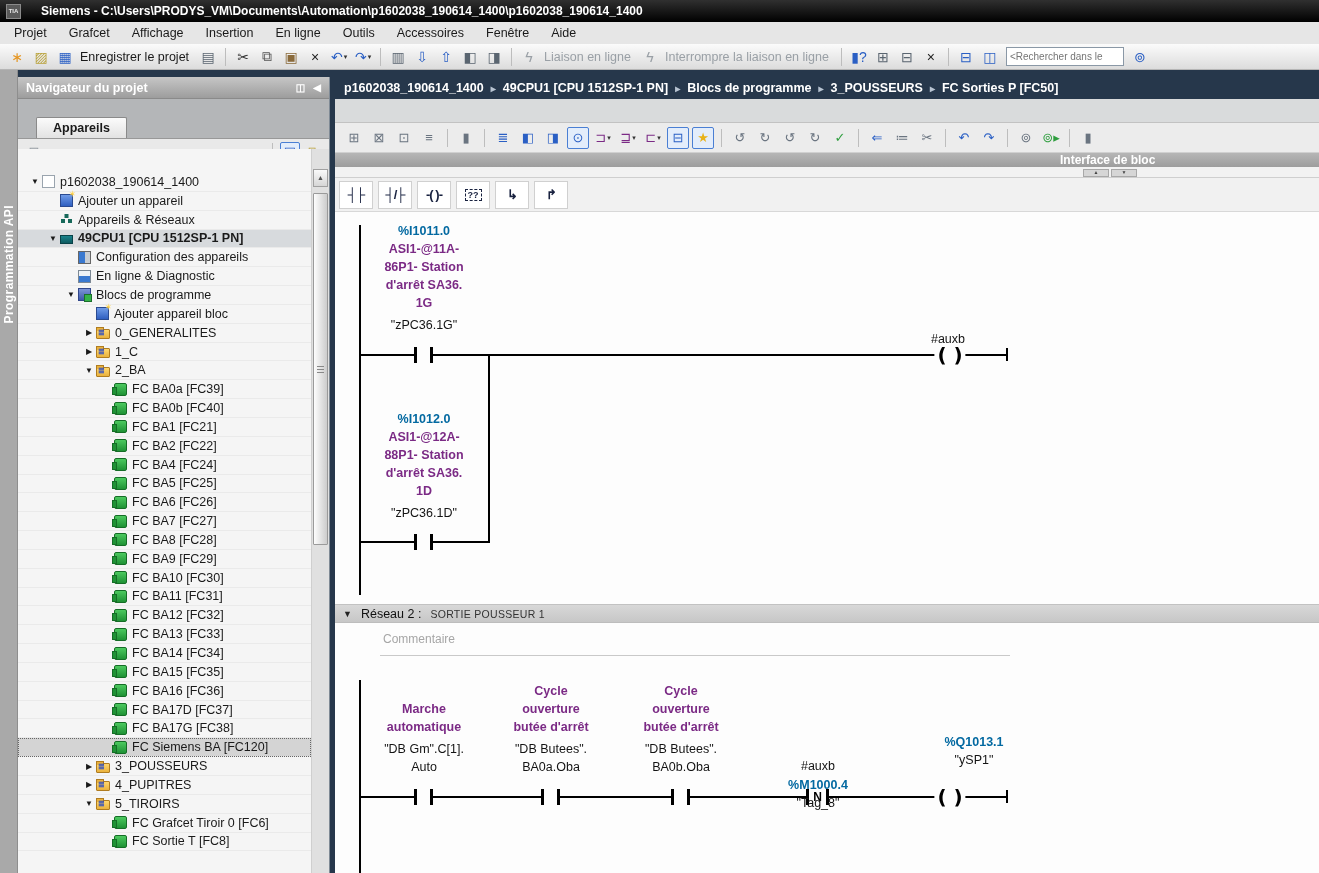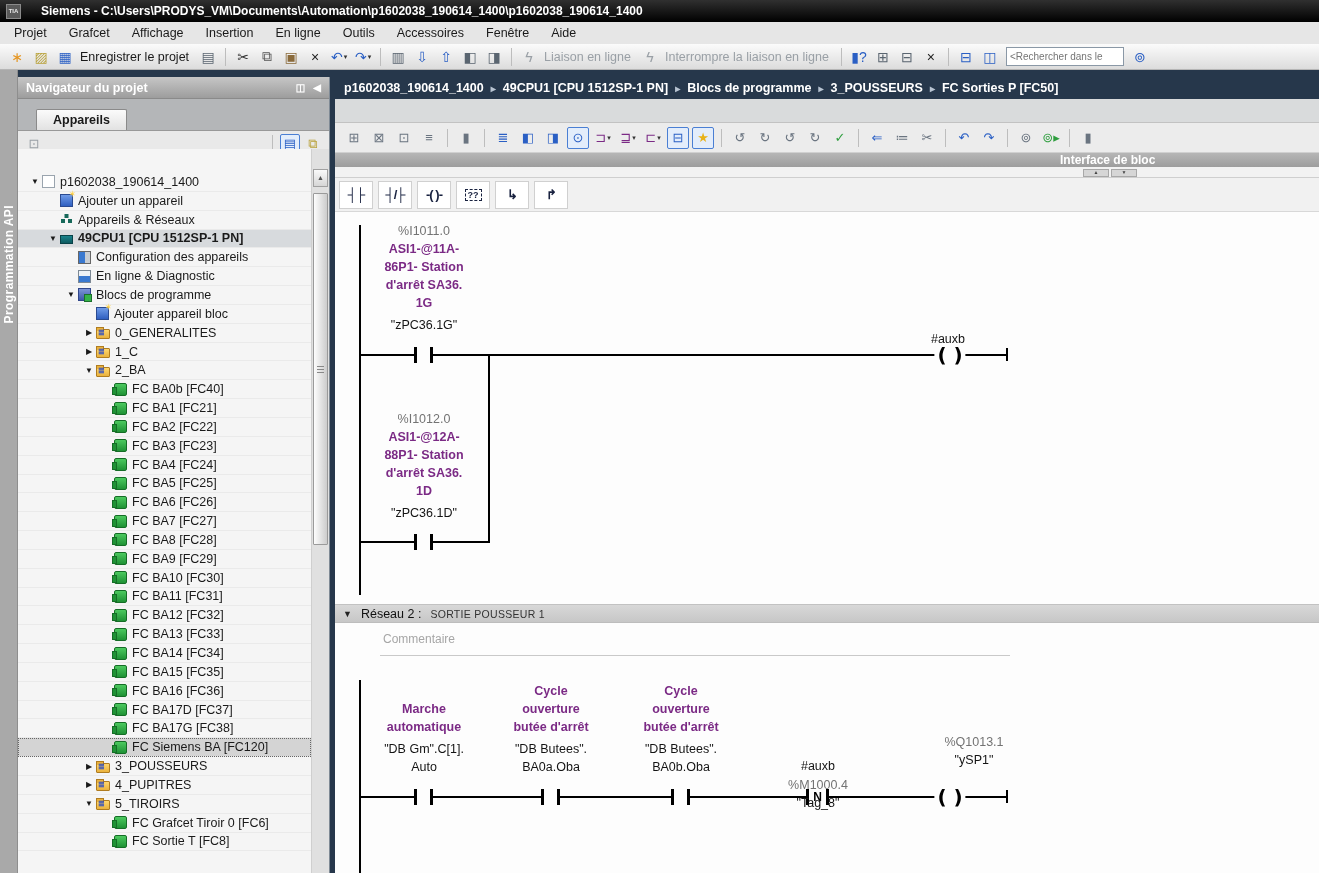--- a/index.html
+++ b/index.html
@@ -28,21 +28,21 @@
   
   #leftrail{position:absolute;left:0;top:70px;width:18px;height:803px;background:#a9a9a9;border-right:1px solid #8e8e8e}
   .rail-text{position:absolute;left:2px;top:135px;writing-mode:vertical-rl;transform:rotate(180deg);color:#fff;font-weight:bold;font-size:12px;letter-spacing:.4px;white-space:nowrap}
   #borderstrip{position:absolute;left:18px;top:70px;width:1301px;height:7px;background:#26374b}
 
   
   #sidebar{position:absolute;left:18px;top:77px;width:312px;height:796px;background:#f0f0f0;border-right:1px solid #7f8a95}
   #nav-header{height:22px;background:linear-gradient(#c6c6c6,#9d9d9d);color:#fff;font-weight:bold;font-size:12.5px;display:flex;align-items:center;padding:0 8px;border-bottom:1px solid #8a8a8a}
   #nav-header .sp{flex:1}
   .hicon{color:#fff;font-size:10px;margin-left:8px}
-  #nav-tabs{height:32px;background:#b4b6b8;display:flex;align-items:flex-end;padding-left:18px;border-bottom:1px solid #989898}
+  #nav-tabs{height:40px;background:#b4b6b8;display:flex;align-items:flex-end;padding-left:18px;border-bottom:1px solid #989898}
   #tab-appareils{height:21px;background:linear-gradient(#fbfbfb,#e2e2e2);border:1px solid #8a8a8a;border-bottom:none;padding:3px 16px 0;font-weight:bold;font-size:12.5px;border-radius:2px 2px 0 0}
   #tree-toolbar{height:26px;background:#e9e9e9;border-bottom:1px solid #cfcfcf;display:flex;align-items:center;padding:0 6px;gap:3px}
   #tree-toolbar .sp{flex:1}
   .ticon{width:20px;height:20px;display:flex;align-items:center;justify-content:center;font-size:13px}
   .ticon.boxed{border:1px solid #4a7fd4;background:#e3edfb;border-radius:2px}
 
   #tree{position:absolute;left:0;top:72px;right:18px;bottom:0;background:#f5f5f5;padding-top:24px;overflow:hidden}
   .trow{height:18.85px;display:flex;align-items:center;font-size:12.5px;border-bottom:1px solid #eaeaea;background:#f5f5f5;white-space:nowrap}
   .trow.current{background:#d7dadd}
   .trow.selected{background:#d4d4d4;outline:1px dotted #666;outline-offset:-1px}
@@ -95,21 +95,21 @@
   .vline{position:absolute;width:2px;background:#000}
   .contact{position:absolute;width:19px;height:16px}
   .contact .cgap{position:absolute;left:3px;right:3px;top:6px;height:4px;background:#fdfdfd}
   .contact .cbar{position:absolute;top:0;width:3px;height:16px;background:#000}
   .contact .cbar.l{left:0}.contact .cbar.r{right:0}
   .contact.n{width:23px}
   .nletter{position:absolute;left:0;right:0;top:1px;text-align:center;font-size:12px;font-weight:bold;line-height:14px;color:#000}
   .coilsym{position:absolute;transform:translateX(-50%);background:#fdfdfd;padding:0 3px;font-weight:bold;font-size:20px;line-height:18px;color:#000;font-family:"DejaVu Sans",sans-serif}
   .llabel{position:absolute;width:150px;text-align:center;font-size:12.5px;line-height:18px}
   .llabel div{white-space:pre-line}
-  .addr{color:#737373;font-weight:normal}
+  .addr{color:#0369a1;font-weight:bold}
   .cmt{color:#7b2a85;font-weight:bold}
   .tag{color:#141414}
   .mt{margin-top:4px}
 
   #net2-header{position:absolute;left:0;top:392px;width:984px;height:19px;background:linear-gradient(#d8d8d8,#c7c7c7);border-top:1px solid #c2c2c2;border-bottom:1px solid #bdbdbd;display:flex;align-items:center;gap:9px;padding-left:8px}
   .nh-arrow{font-size:9px;color:#222}
   .nh-title{font-weight:normal;font-size:12.5px;color:#111}
   .nh-sub{font-size:10.5px;color:#333;letter-spacing:.3px}
   #net2-comment{position:absolute;left:48px;top:420px;color:#a6a6a6;font-size:12px}
   #net2-comment-line{position:absolute;left:45px;top:443px;width:630px;height:1px;background:#c9c9c9}
@@ -305,39 +305,39 @@
       <div class="trow">
         <span style="flex: 0 0 auto; width: 64px;"></span>
         <span class="arrow">▼</span>
         <span class="tic folder"></span>
         <span class="tlbl">2_BA</span>
       </div>
       <div class="trow">
         <span style="flex: 0 0 auto; width: 82px;"></span>
         <span class="arrow"></span>
         <span class="tic fc"></span>
+        <span class="tlbl">FC BA0a [FC39]</span>
+      </div>
+      <div class="trow">
+        <span style="flex: 0 0 auto; width: 82px;"></span>
+        <span class="arrow"></span>
+        <span class="tic fc"></span>
         <span class="tlbl">FC BA0b [FC40]</span>
       </div>
       <div class="trow">
         <span style="flex: 0 0 auto; width: 82px;"></span>
         <span class="arrow"></span>
         <span class="tic fc"></span>
         <span class="tlbl">FC BA1 [FC21]</span>
       </div>
       <div class="trow">
         <span style="flex: 0 0 auto; width: 82px;"></span>
         <span class="arrow"></span>
         <span class="tic fc"></span>
         <span class="tlbl">FC BA2 [FC22]</span>
-      </div>
-      <div class="trow">
-        <span style="flex: 0 0 auto; width: 82px;"></span>
-        <span class="arrow"></span>
-        <span class="tic fc"></span>
-        <span class="tlbl">FC BA3 [FC23]</span>
       </div>
       <div class="trow">
         <span style="flex: 0 0 auto; width: 82px;"></span>
         <span class="arrow"></span>
         <span class="tic fc"></span>
         <span class="tlbl">FC BA4 [FC24]</span>
       </div>
       <div class="trow">
         <span style="flex: 0 0 auto; width: 82px;"></span>
         <span class="arrow"></span>

